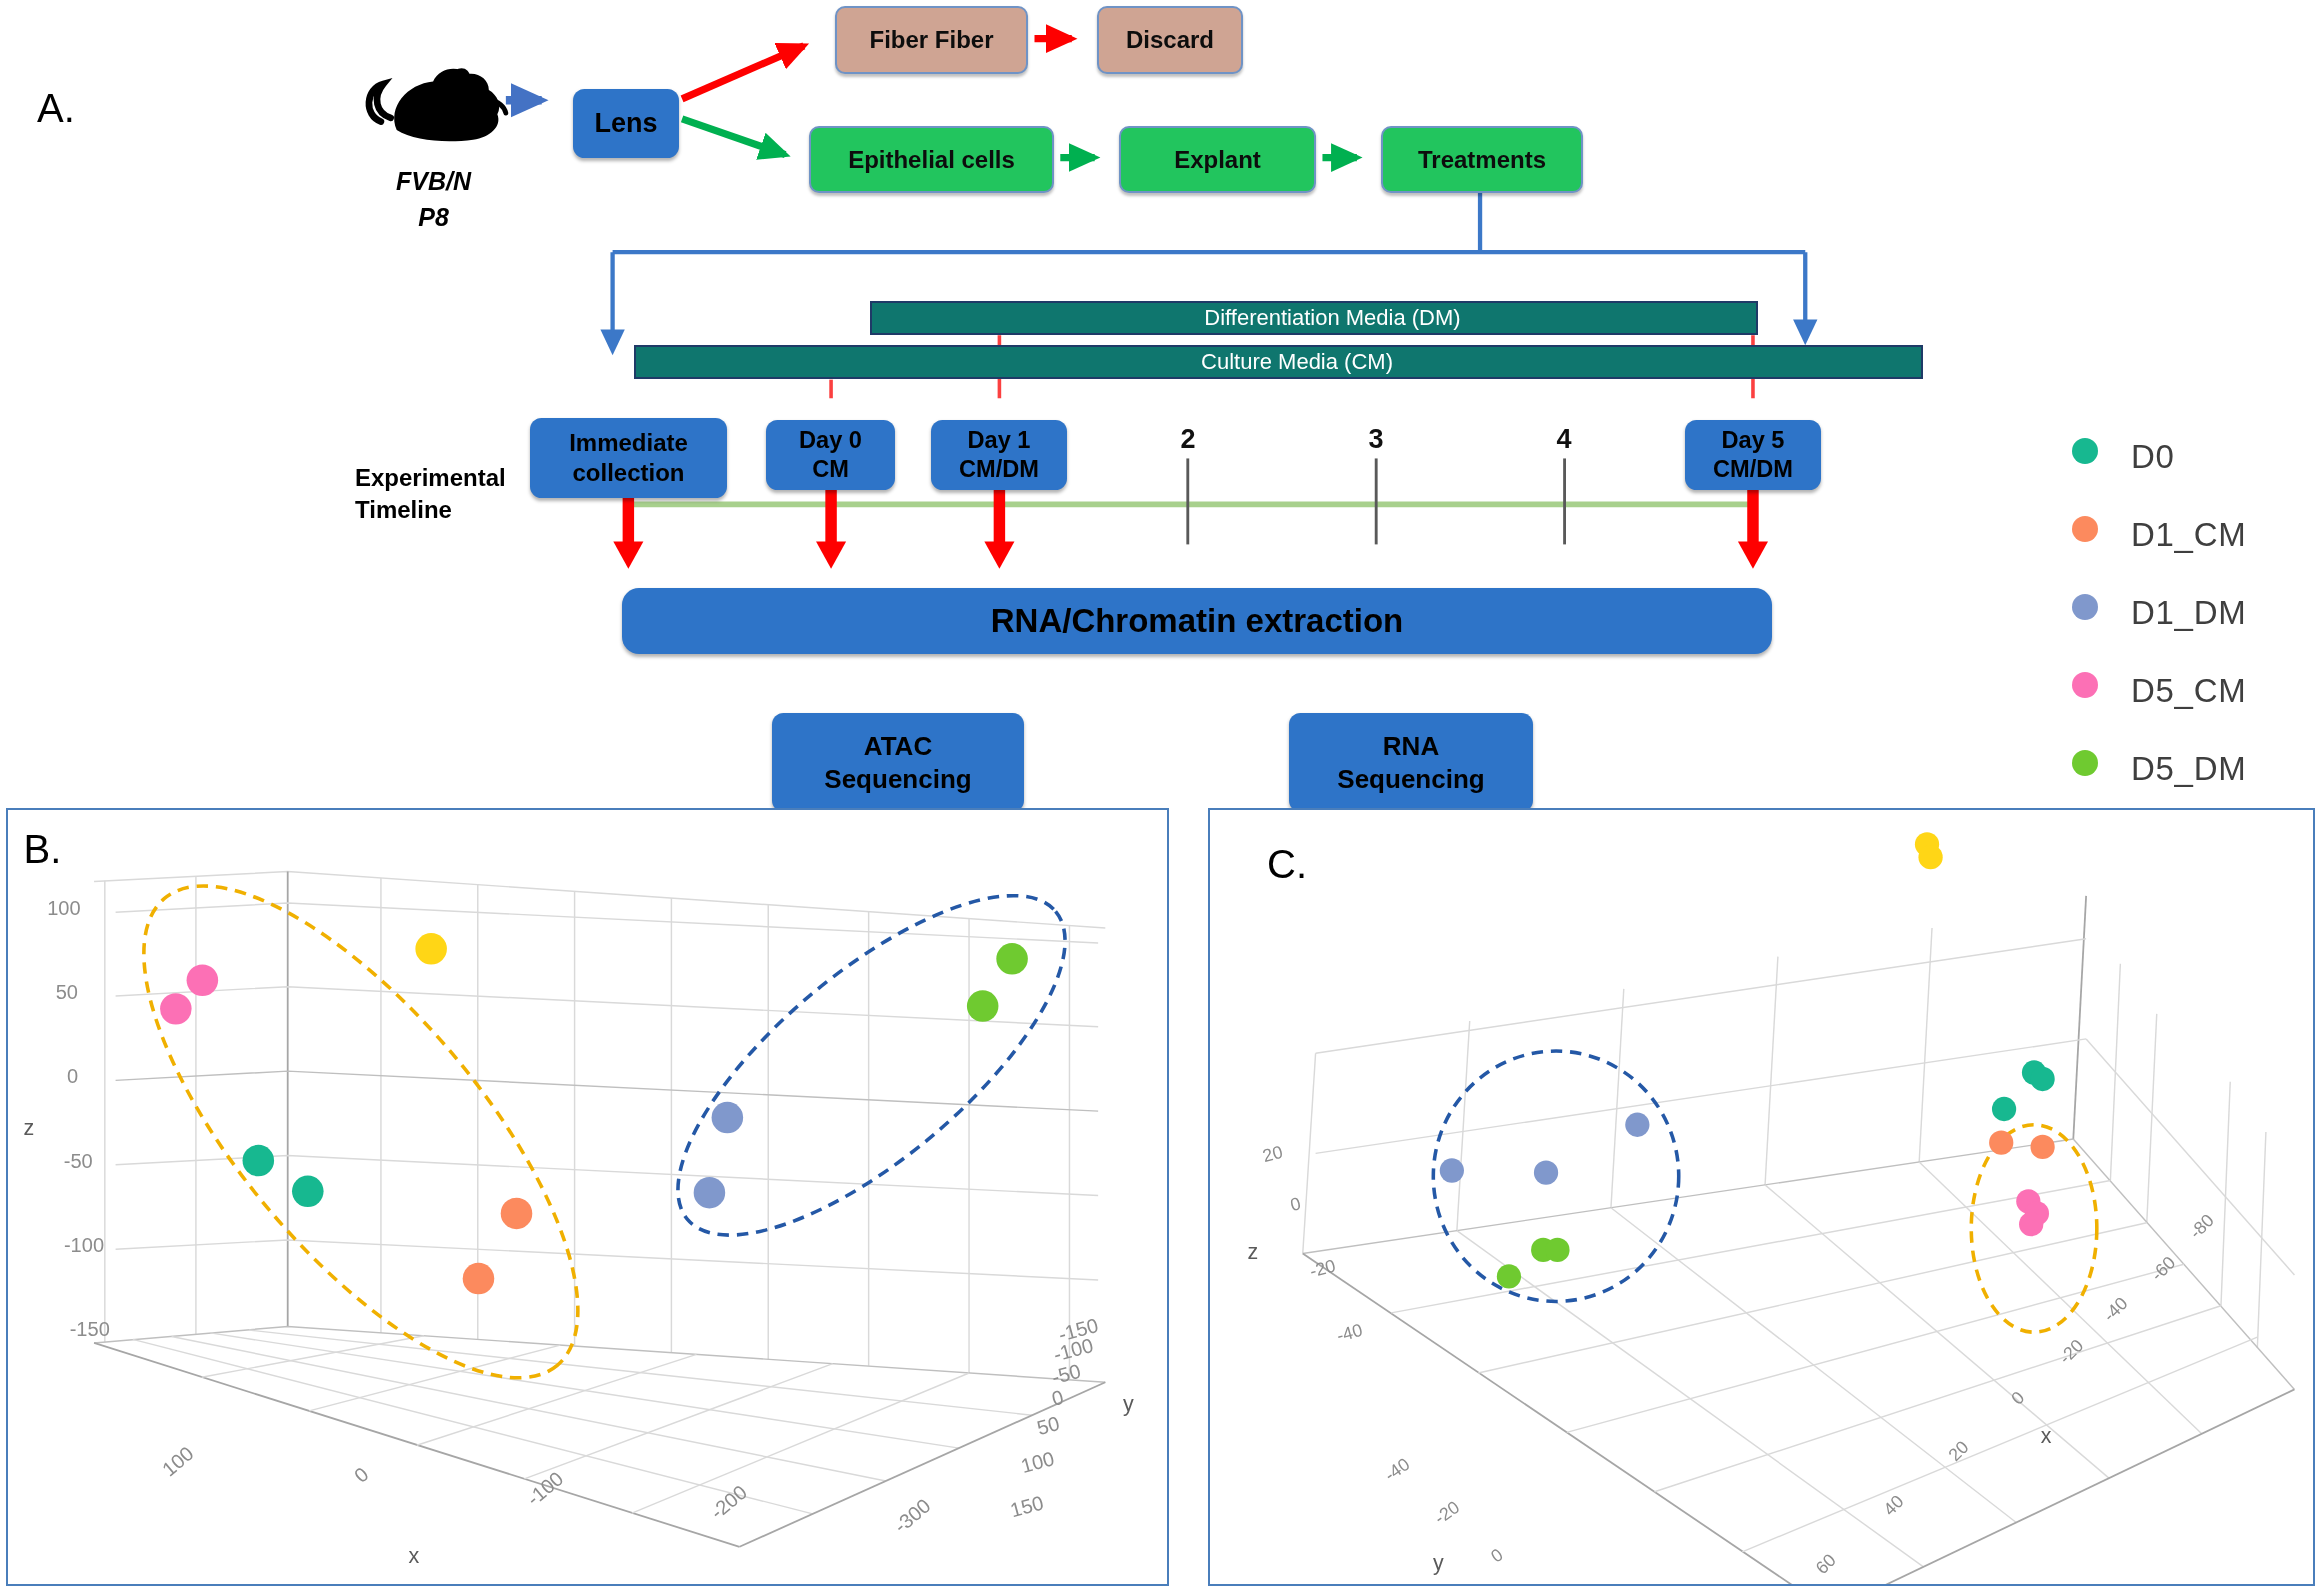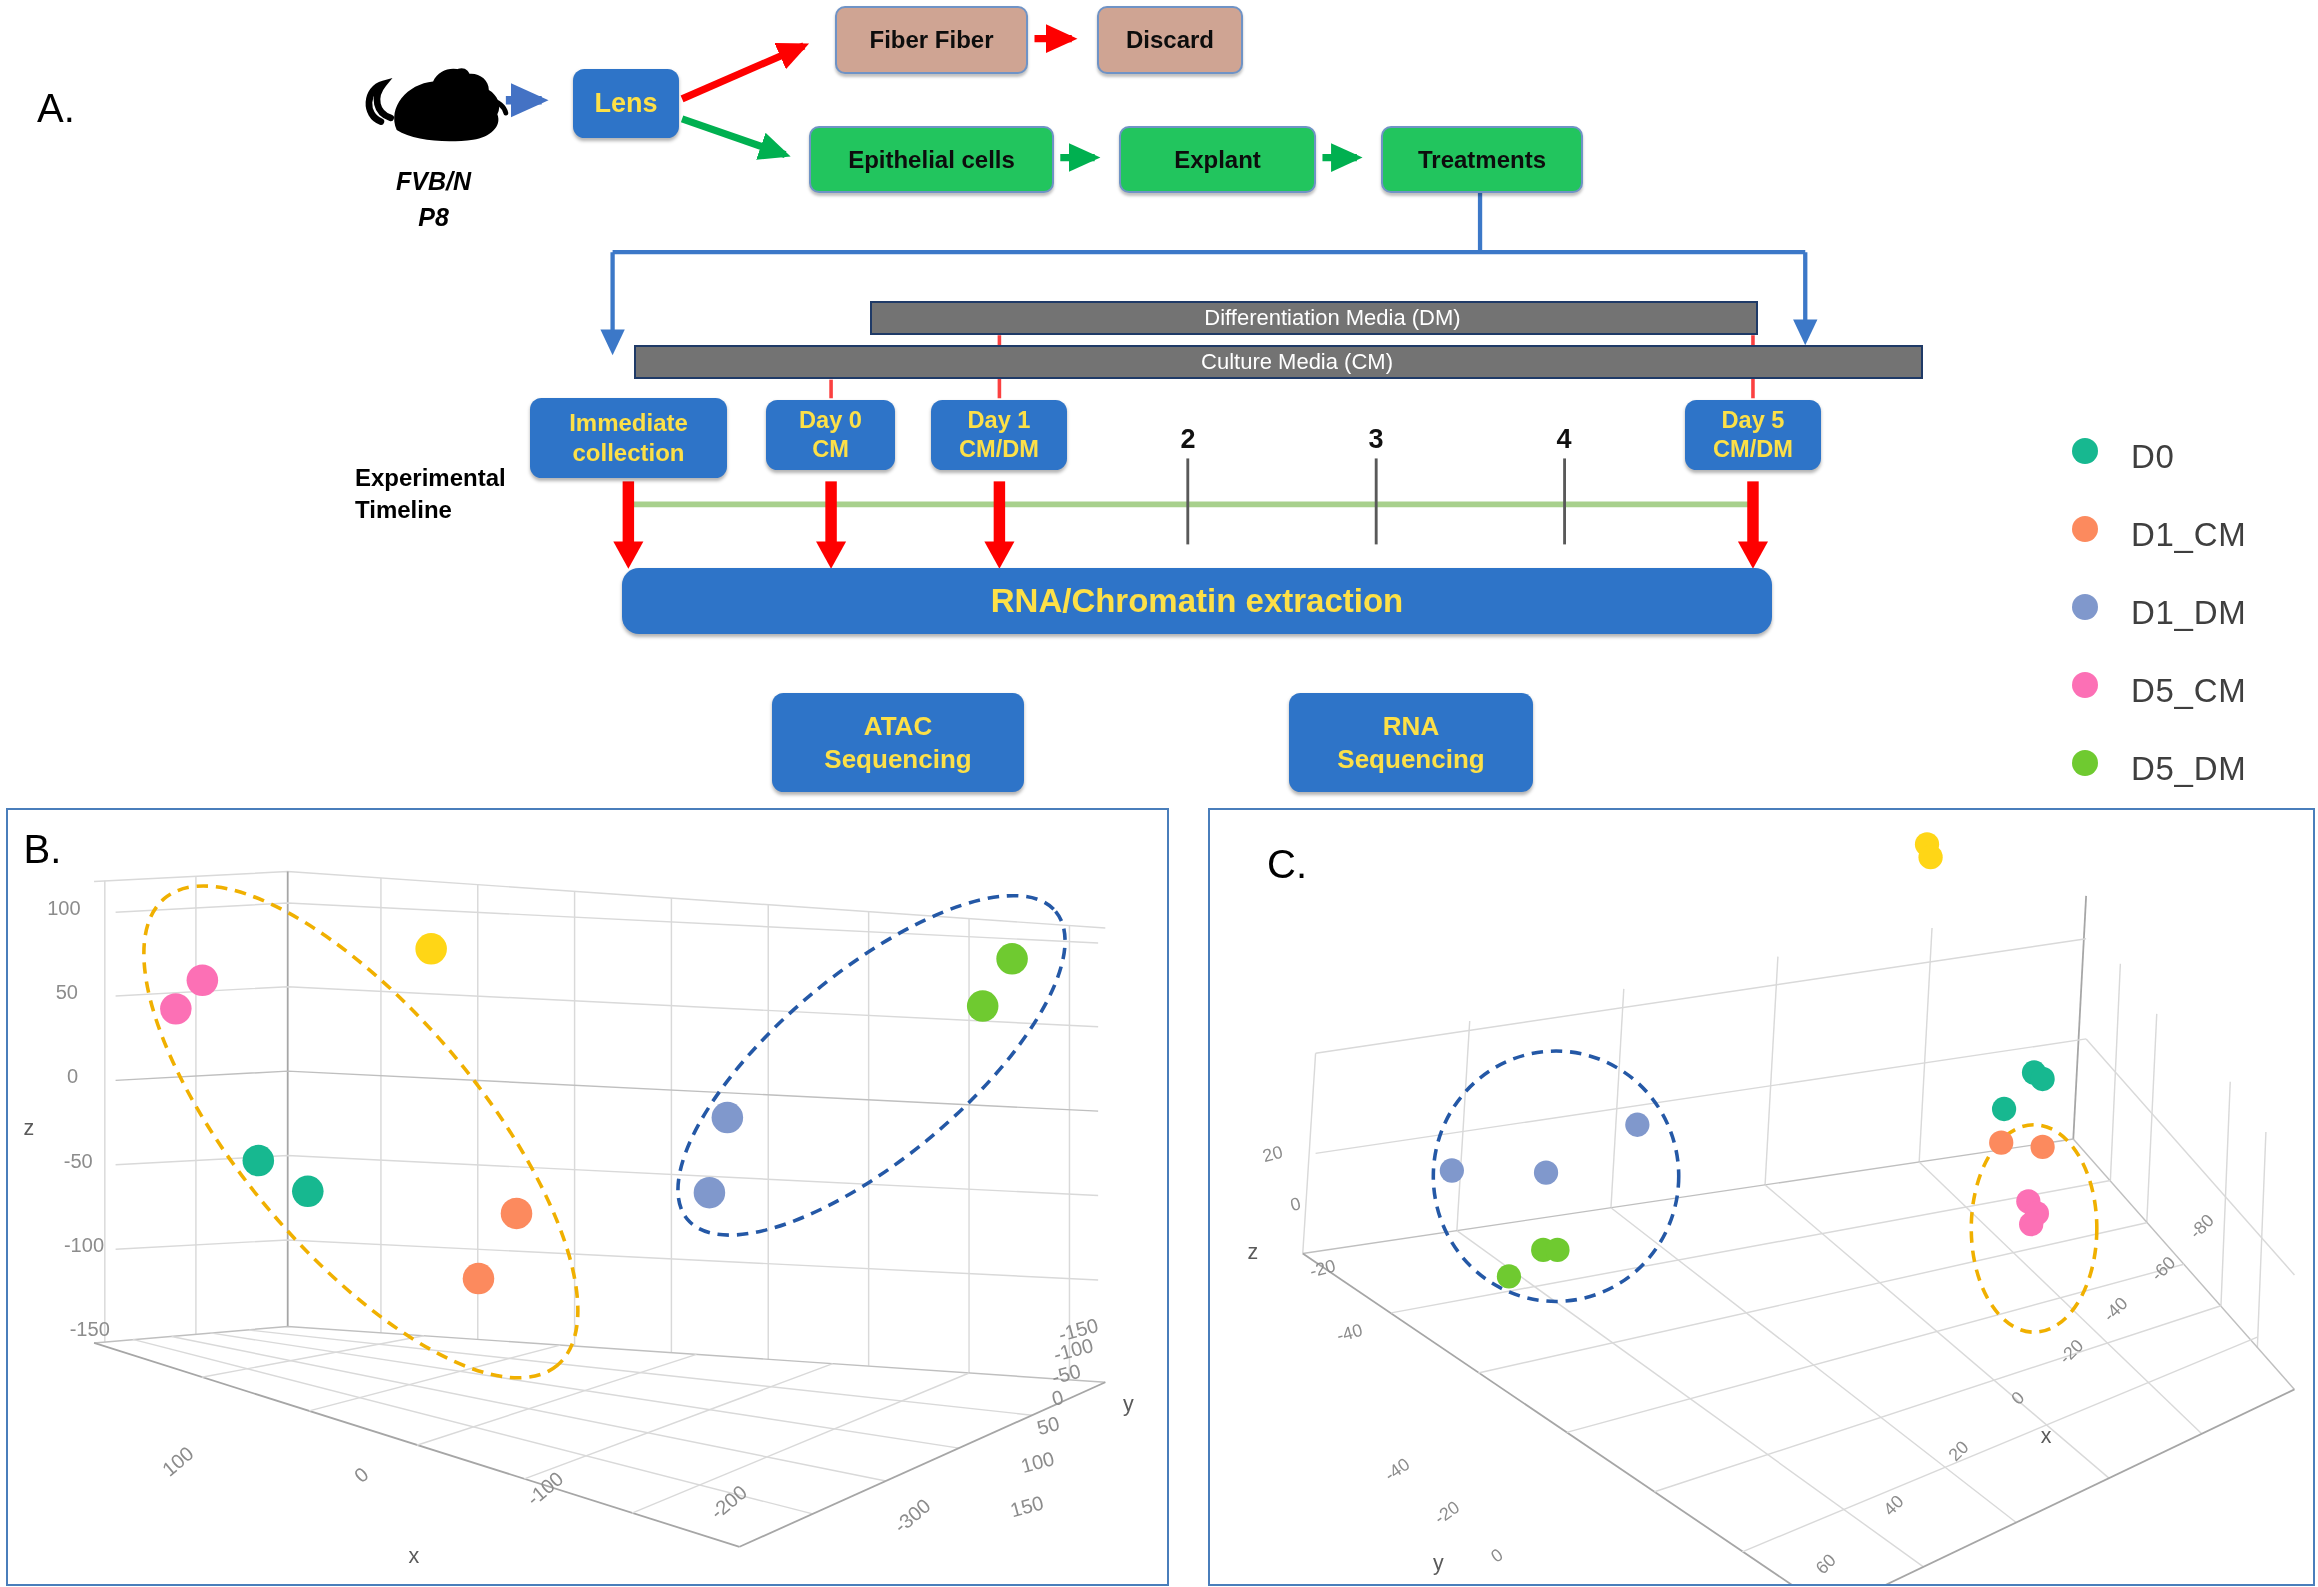--- a/index.html
+++ b/index.html
@@ -1,30 +1,30 @@
 <!DOCTYPE html>
 <html style="font-size:11.5px"><head>
 <meta charset="utf-8">
 <style>
   html,body{margin:0;padding:0;background:#fff;}
   .fig{position:relative;width:2319px;height:1587px;background:#ffffff;
        font-family:"Liberation Sans",sans-serif;overflow:hidden;}
   .abs{position:absolute;}
   .panel-letter{position:absolute;font-size:40px;color:#000;font-weight:500;}
   
-  .bluebox{position:absolute;background:#2e74c8;color:#fde047;border-radius:11.5px;
+  .bluebox{position:absolute;background:#2e74c8;color:#000000;border-radius:11.5px;
            display:flex;flex-direction:column;align-items:center;justify-content:center;
-           font-weight:bold;text-align:center;box-shadow:0 2.1px 3.6px rgba(0,0,0,.3);line-height:1.25;}
+           font-weight:bold;text-align:center;box-shadow:0 2.1px 3.6px rgba(0,0,0,.3);line-height:1.25;margin-top:20px;}
   
   .softbox{position:absolute;border:2.1px solid #6f93c6;border-radius:10px;
            display:flex;align-items:center;justify-content:center;color:#0d0d0d;
            font-weight:600;box-shadow:0 2.1px 2.9px rgba(0,0,0,.25);}
   .tan{background:#cfa493;}
   .lgreen{background:#22c55e;}
-  .greenbar{position:absolute;background:#737373;border:2.9px solid #1f3a67;color:#fff;
+  .greenbar{position:absolute;background:#0f766e;border:2.9px solid #1f3a67;color:#fff;
             display:flex;align-items:center;justify-content:center;font-size:22px;font-weight:500;padding-left:37px;}
   .tlabel{position:absolute;color:#000;font-weight:bold;font-size:24px;line-height:1.35;}
   .daytick{position:absolute;transform:translateX(-50%);font-size:27px;font-weight:bold;color:#111;}
   .panel{position:absolute;border:2.9px solid #4a7ebb;background:#fff;box-sizing:border-box;}
   .panel svg{position:absolute;left:0;top:0;width:100%;height:100%;}
   
   .legend{position:absolute;display:flex;flex-direction:column;row-gap:40px;}
   .legend-item{display:flex;align-items:flex-start;}
   .legend-dot{width:26px;height:26px;border-radius:50%;margin-right:33px;flex:0 0 auto;}
   .legend-label{font-size:33px;color:#3f3f3f;font-weight:500;letter-spacing:0.7px;}

